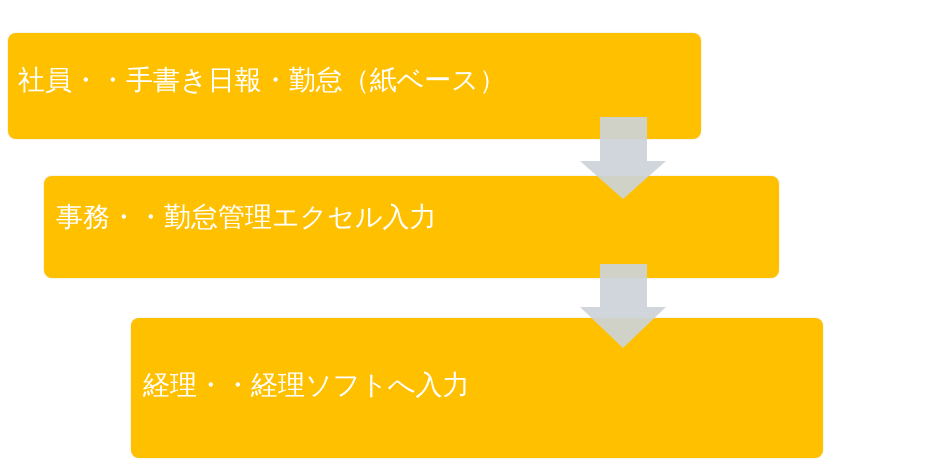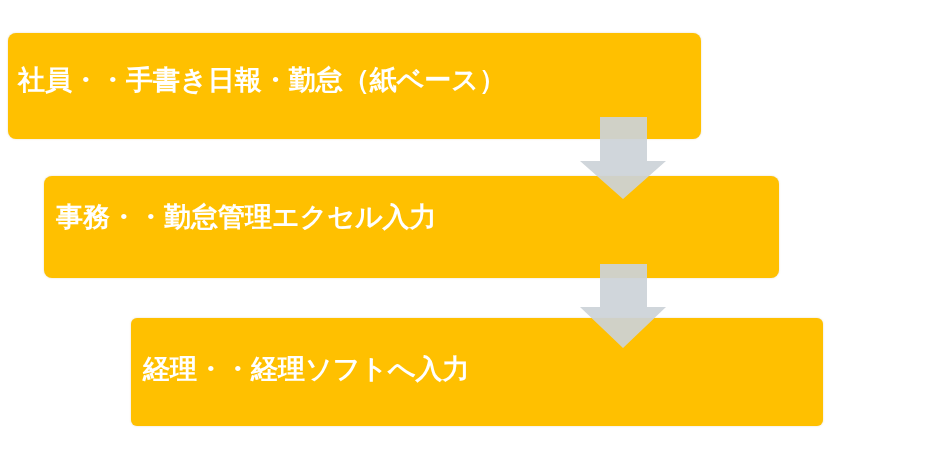--- a/index.html
+++ b/index.html
@@ -18,31 +18,31 @@
       position: absolute;
       background: #FFC000;
       border-radius: 8px;
       box-shadow: 0 0 2px rgba(180,150,60,0.35);
       display: flex;
       align-items: center;
       box-sizing: border-box;
     }
     .box-text {
       color: #ffffff;
-      font-weight: bold;
+      font-weight: normal;
       font-size: 27px;
       letter-spacing: 0px;
       white-space: nowrap;
       line-height: 1;
     }
     #box1 { left: 8px;   top: 33px;  width: 693px; height: 106px; padding-left: 10px; }
     #box1 .box-text { margin-top: -14px; }
     #box2 { left: 44px;  top: 176px; width: 735px; height: 102px; padding-left: 12px; }
     #box2 .box-text { margin-top: -22px; }
-    #box3 { left: 131px; top: 318px; width: 692px; height: 108px; padding-left: 12px; border-radius: 6px; }
+    #box3 { left: 131px; top: 318px; width: 692px; height: 140px; padding-left: 12px; }
     #box3 .box-text { margin-top: -8px; }
 
     .arrow {
       position: absolute;
       width: 86px;
       z-index: 5;
       opacity: 0.92;
     }
     #arrow1 { left: 580px; top: 117px; height: 82px; }
     #arrow2 { left: 580px; top: 264px; height: 84px; }

